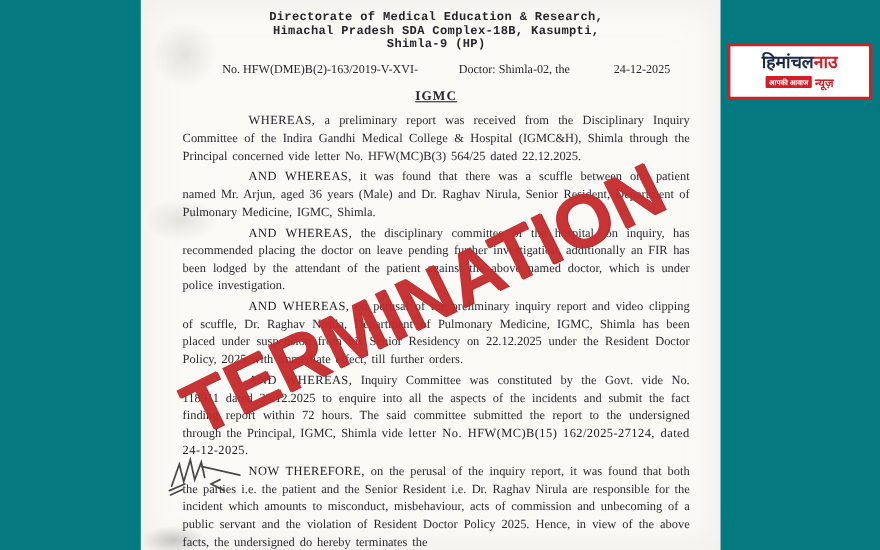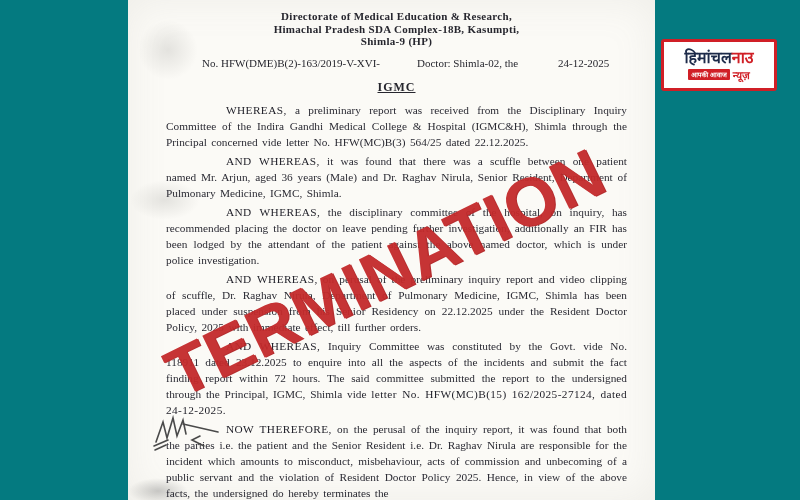--- a/index.html
+++ b/index.html
@@ -33,20 +33,21 @@
     left: 38px; top: 10px;
     width: 461px;
     color: #26262e;
   }
   .doc-header {
     text-align: center;
     font-weight: bold;
     font-size: 11px;
     line-height: 12.5px;
     letter-spacing: 0.3px;
+    font-family: Liberation Mono, monospace;
   }
   .ref-row {
     position: relative;
     height: 14px;
     margin-top: 9px;
     font-weight: normal;
     font-size: 11px;
     white-space: nowrap;
   }
   .ref-no   { position: absolute; left: 36px; }
@@ -91,21 +92,21 @@
     text-shadow: 1px 1px 0 #b22426;
   }
 
   
   .signature { position: absolute; left: 148px; top: 410px; z-index: 2; }
 
   
   .logo {
     position: absolute;
     left: 661px; top: 39px;
-    width: 116px; height: 52px;
+    width: 132px; height: 52px;
     background: #ffffff;
     border: 3px solid #d01f26;
     border-radius: 3px;
     z-index: 6;
     display: flex;
     flex-direction: column;
     align-items: center;
     justify-content: center;
     font-family: "Liberation Sans", sans-serif;
   }

